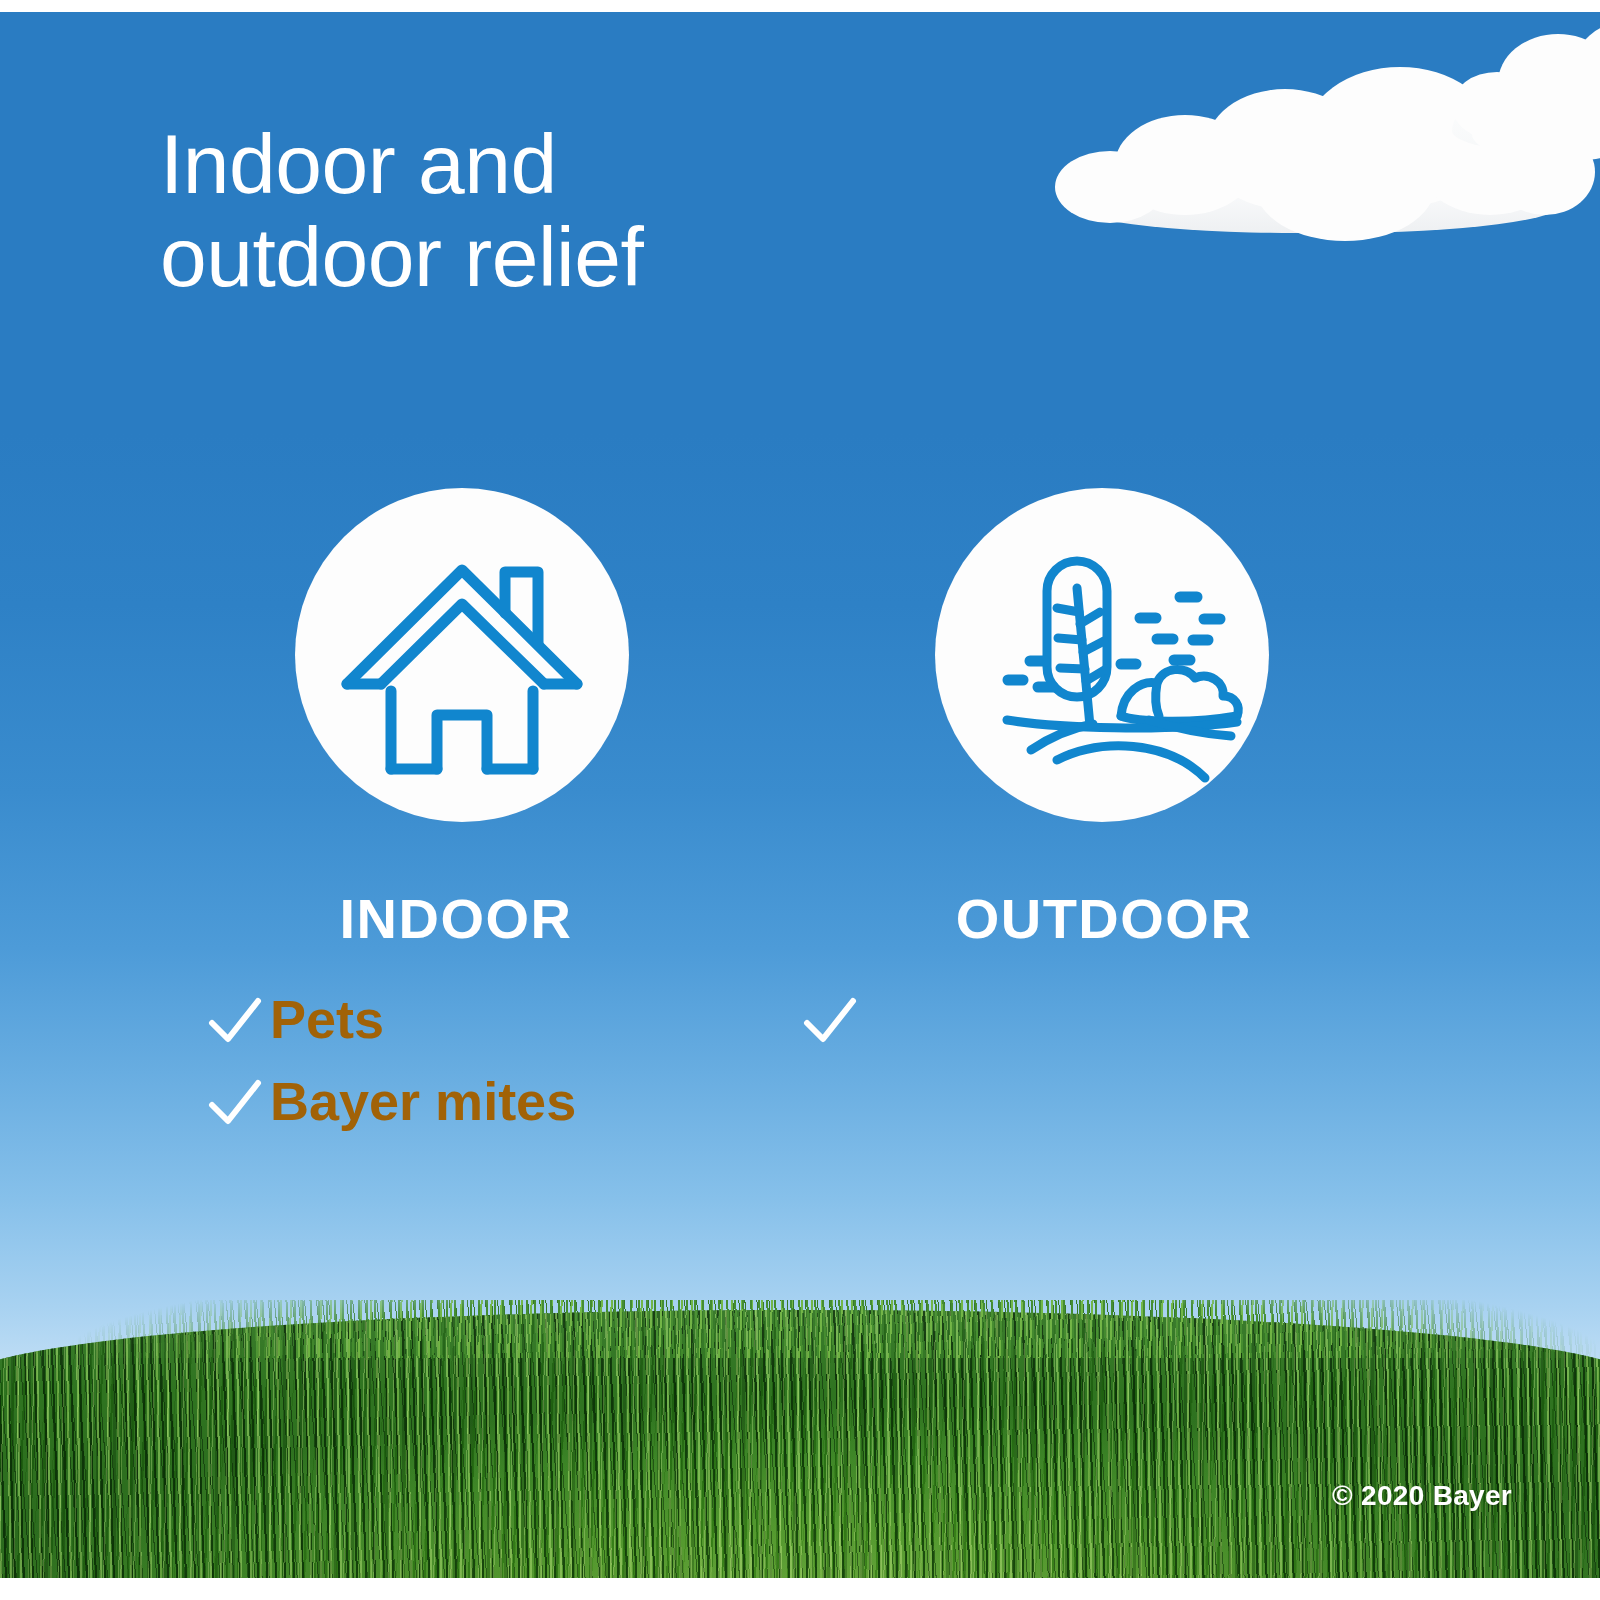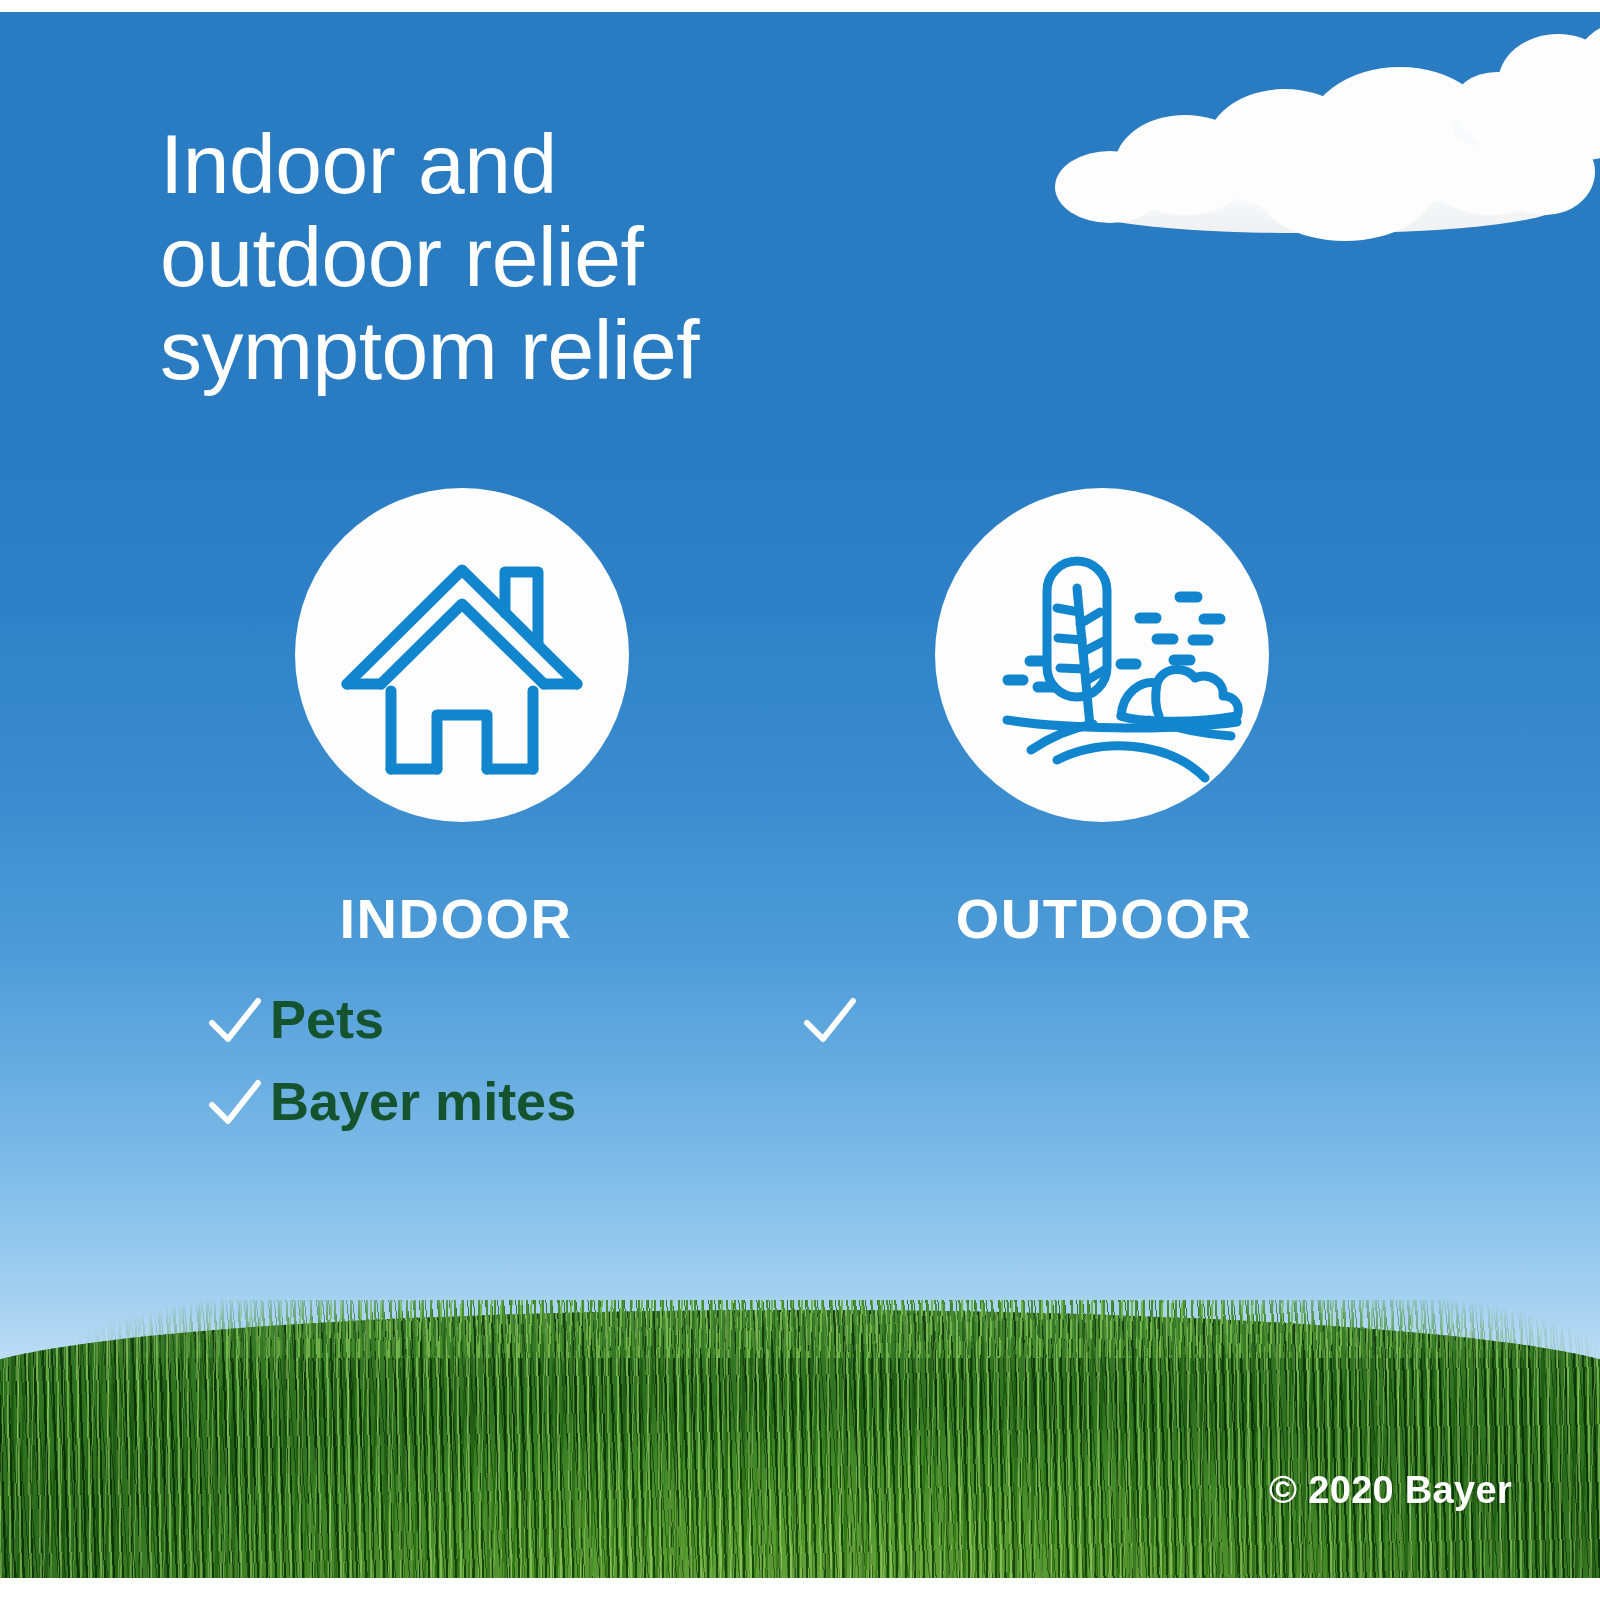--- a/index.html
+++ b/index.html
@@ -127,21 +127,21 @@
     color: #ffffff;
     font-weight: 700;
     font-size: 56px;
     letter-spacing: 1.5px;
   }
   #col-indoor  .col-title { padding-right: 8px; }
   #col-outdoor .col-title { padding-right: 22px; }
 
   .bullets {
     margin-top: 38px;
-    color: #14532d;
+    color: #a16207;
   }
   #col-indoor .bullets  { padding-left: 78px; }
   #col-outdoor .bullets { padding-left: 18px; }
 
   .bullet {
     display: flex;
     align-items: flex-start;
     font-size: 54px;
     font-weight: 700;
     line-height: 1.12;
@@ -223,21 +223,21 @@
     border-radius: 50% 50% 0 0 / 26% 26% 0 0;
     background: linear-gradient(to bottom, rgba(255,255,255,0.06) 0%, rgba(0,0,0,0.0) 30%, rgba(0,0,0,0.10) 100%);
   }
 
   
   .copyright {
     position: absolute;
     right: 88px;
     bottom: 88px;
     color: #ffffff;
-    font-size: 38px;
+    font-size: 28px;
     font-weight: 700;
     letter-spacing: 0.3px;
     text-shadow: 0 1px 3px rgba(0,0,0,0.22);
   }
 
   
   .strip-top {
     position: absolute; left: 0; top: 0; width: 1600px; height: 12px; background: #ffffff;
   }
   .strip-bottom {
@@ -266,21 +266,20 @@
     <div class="base"></div>
     <div class="puff p1"></div>
     <div class="puff p2"></div>
     <div class="puff p3"></div>
     <div class="puff p4"></div>
   </div>
 
   <div class="headline">
     <b>Indoor and</b><br>
     <b>outdoor</b><span> relief</span><br>
-    <span>symptom relief</span>
   </div>
 
   <div class="columns">
 
     <div class="col" id="col-indoor">
       <div class="badge">
         <svg width="334" height="334" viewBox="0 0 334 334">
           <g fill="none" stroke="#1186ce" stroke-width="11" stroke-linecap="round" stroke-linejoin="round">
 
             <polyline points="52,196 167,82 282,196"></polyline>

